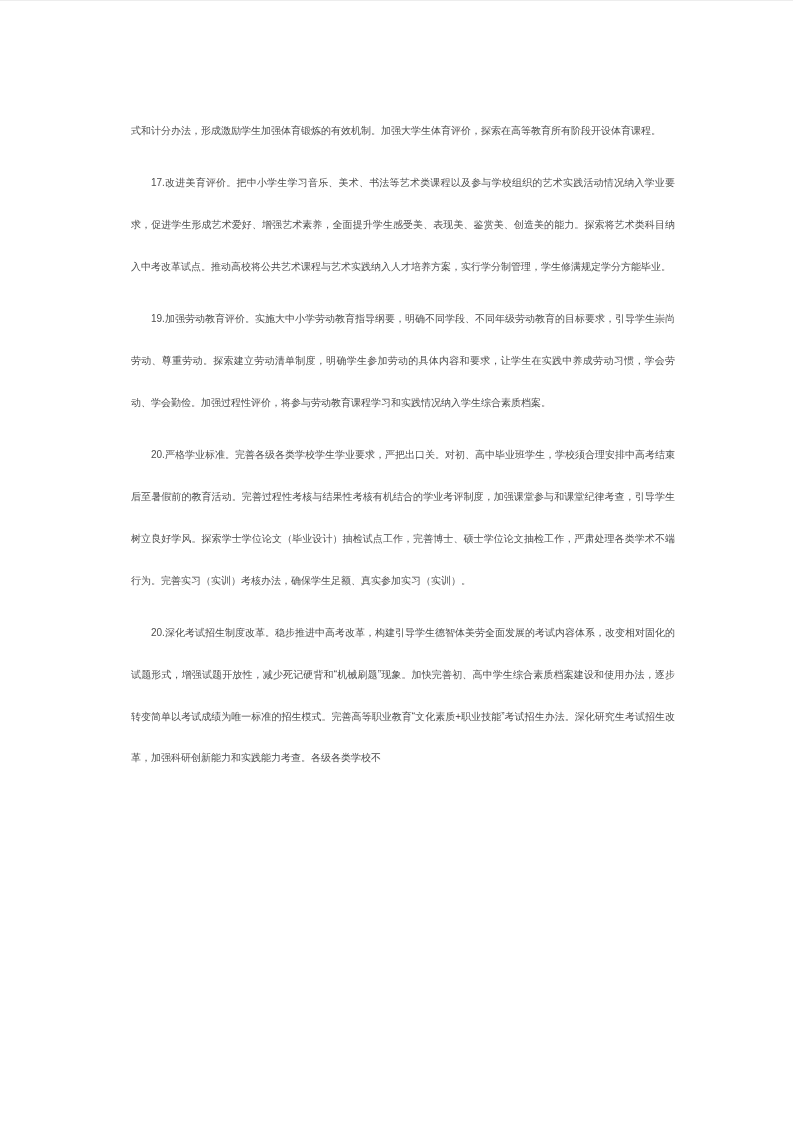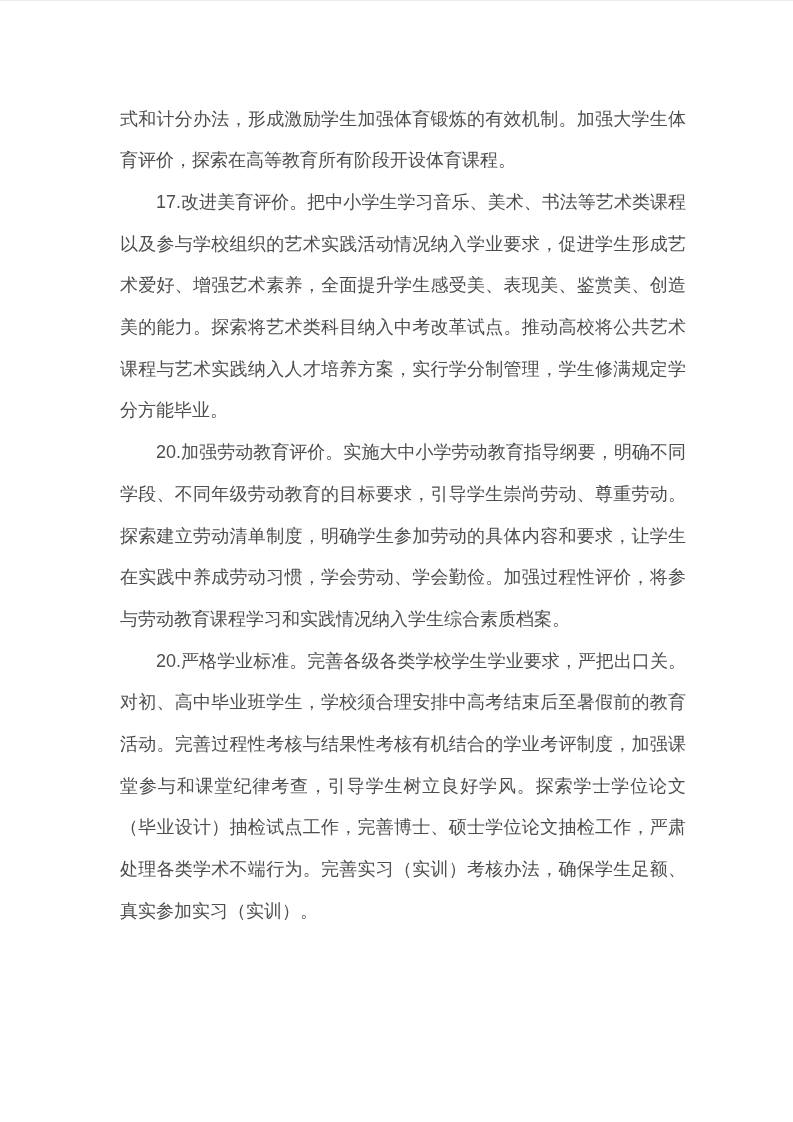--- a/index.html
+++ b/index.html
@@ -21,37 +21,38 @@
     width: 793px;
     height: 1px;
     background: #ededed;
   }
   .page {
     box-sizing: border-box;
     width: 793px;
     padding: 98.5px 107px 0 120px;
   }
   p.para {
-    margin: 0;
+    margin: 11px;
     padding: 0;
-    font-size: 18px;
+    font-size: 10px;
     line-height: 41.7px;
     color: #4d4d4d;
     text-align: justify;
     text-justify: inter-ideograph;
     letter-spacing: 0;
     word-break: break-all;
   }
   p.para.indent {
     text-indent: 2em;
   }
 </style>
 </head>
 <body>
 
 <div class="top-edge"></div>
 
 <div class="page">
   <p class="para">式和计分办法，形成激励学生加强体育锻炼的有效机制。加强大学生体育评价，探索在高等教育所有阶段开设体育课程。</p>
   <p class="para indent">17.改进美育评价。把中小学生学习音乐、美术、书法等艺术类课程以及参与学校组织的艺术实践活动情况纳入学业要求，促进学生形成艺术爱好、增强艺术素养，全面提升学生感受美、表现美、鉴赏美、创造美的能力。探索将艺术类科目纳入中考改革试点。推动高校将公共艺术课程与艺术实践纳入人才培养方案，实行学分制管理，学生修满规定学分方能毕业。</p>
-  <p class="para indent">20.加强劳动教育评价。实施大中小学劳动教育指导纲要，明确不同学段、不同年级劳动教育的目标要求，引导学生崇尚劳动、尊重劳动。探索建立劳动清单制度，明确学生参加劳动的具体内容和要求，让学生在实践中养成劳动习惯，学会劳动、学会勤俭。加强过程性评价，将参与劳动教育课程学习和实践情况纳入学生综合素质档案。</p>
+  <p class="para indent">19.加强劳动教育评价。实施大中小学劳动教育指导纲要，明确不同学段、不同年级劳动教育的目标要求，引导学生崇尚劳动、尊重劳动。探索建立劳动清单制度，明确学生参加劳动的具体内容和要求，让学生在实践中养成劳动习惯，学会劳动、学会勤俭。加强过程性评价，将参与劳动教育课程学习和实践情况纳入学生综合素质档案。</p>
   <p class="para indent">20.严格学业标准。完善各级各类学校学生学业要求，严把出口关。对初、高中毕业班学生，学校须合理安排中高考结束后至暑假前的教育活动。完善过程性考核与结果性考核有机结合的学业考评制度，加强课堂参与和课堂纪律考查，引导学生树立良好学风。探索学士学位论文（毕业设计）抽检试点工作，完善博士、硕士学位论文抽检工作，严肃处理各类学术不端行为。完善实习（实训）考核办法，确保学生足额、真实参加实习（实训）。</p>
+  <p class="para indent">20.深化考试招生制度改革。稳步推进中高考改革，构建引导学生德智体美劳全面发展的考试内容体系，改变相对固化的试题形式，增强试题开放性，减少死记硬背和“机械刷题”现象。加快完善初、高中学生综合素质档案建设和使用办法，逐步转变简单以考试成绩为唯一标准的招生模式。完善高等职业教育“文化素质+职业技能”考试招生办法。深化研究生考试招生改革，加强科研创新能力和实践能力考查。各级各类学校不</p>
 </div>
 
 </body></html>

